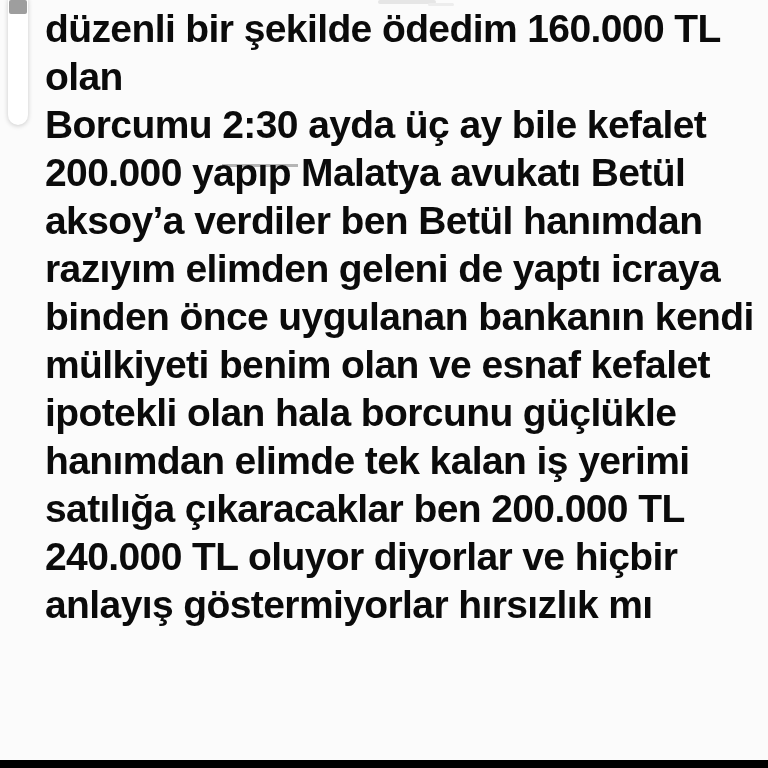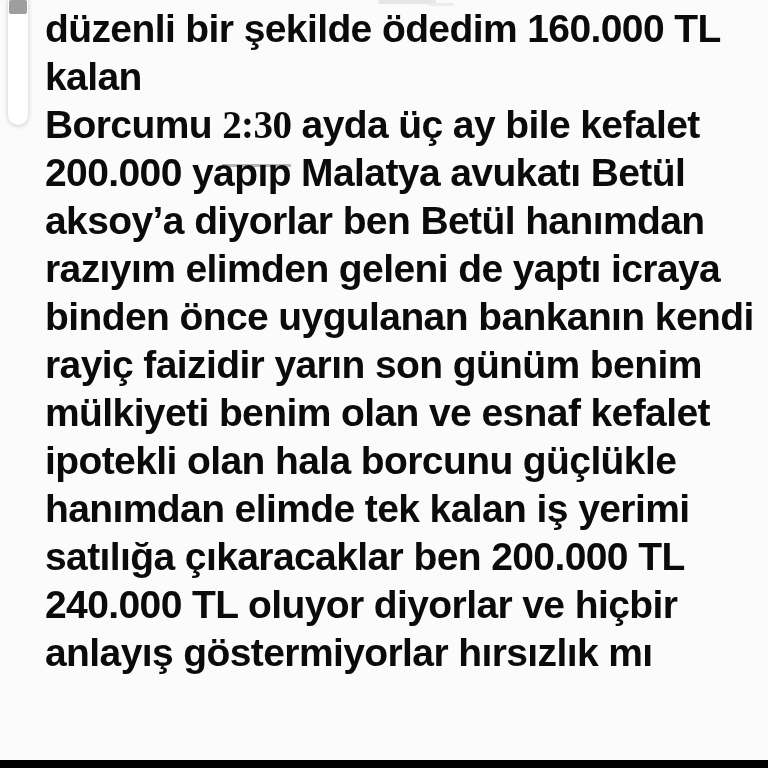--- a/index.html
+++ b/index.html
@@ -59,21 +59,20 @@
     font-weight:600;
     letter-spacing:-0.6px;
     line-height:48px;
     white-space:nowrap;
   }
   .text-line{height:48px;}
   .detected-link{
     border-bottom:3px solid var(--underline);
     padding-bottom:18px;
     cursor:pointer;
-    font-family:Liberation Serif, serif;
   }
   
   .bottom-bar{
     position:absolute;
     left:0;right:0;bottom:0;
     height:8px;
     background:var(--bottombar);
   }
 </style>
 </head>
@@ -83,27 +82,26 @@
 
   <div class="scrollbar">
     <div class="scrollbar-thumb"></div>
   </div>
 
   <div class="top-remnant"></div>
   <div class="top-remnant2"></div>
 
   <div class="text-block">
       <div class="text-line"><span>düzenli bir şekilde ödedim 160.000 TL</span></div>
-      <div class="text-line"><span>kalan</span></div>
+      <div class="text-line"><span>olan</span></div>
       <div class="text-line"><span>Borcumu </span><span class="detected-link">2:30</span><span> ayda üç ay bile kefalet</span></div>
       <div class="text-line"><span>200.000 yapıp Malatya avukatı Betül</span></div>
-      <div class="text-line"><span>aksoy’a diyorlar ben Betül hanımdan</span></div>
+      <div class="text-line"><span>aksoy’a verdiler ben Betül hanımdan</span></div>
       <div class="text-line"><span>razıyım elimden geleni de yaptı icraya</span></div>
       <div class="text-line"><span>binden önce uygulanan bankanın kendi</span></div>
-      <div class="text-line"><span>rayiç faizidir yarın son günüm benim</span></div>
       <div class="text-line"><span>mülkiyeti benim olan ve esnaf kefalet</span></div>
       <div class="text-line"><span>ipotekli olan hala borcunu güçlükle</span></div>
       <div class="text-line"><span>hanımdan elimde tek kalan iş yerimi</span></div>
       <div class="text-line"><span>satılığa çıkaracaklar ben 200.000 TL</span></div>
       <div class="text-line"><span>240.000 TL oluyor diyorlar ve hiçbir</span></div>
       <div class="text-line"><span>anlayış göstermiyorlar hırsızlık mı</span></div>
     </div>
 
   <div class="bottom-bar"></div>
 

